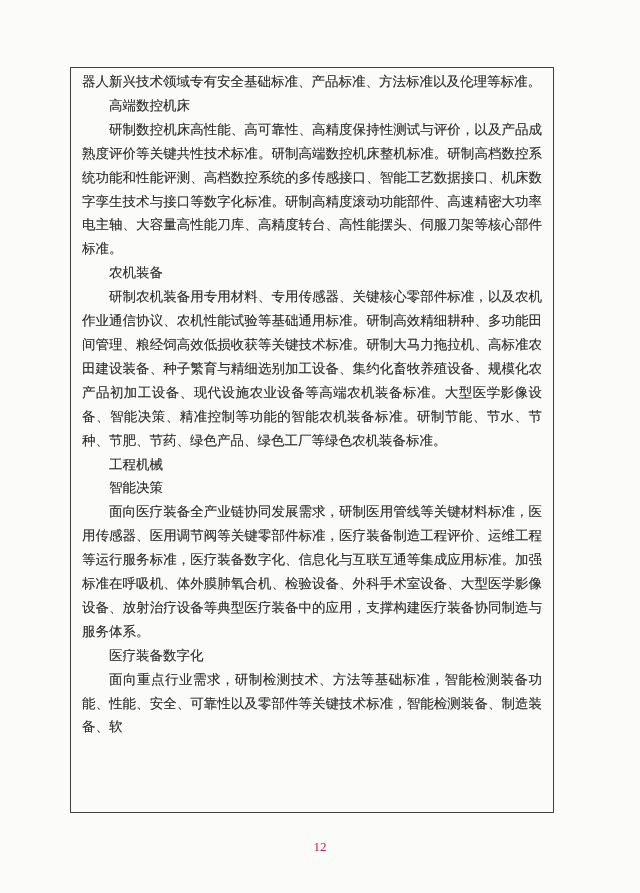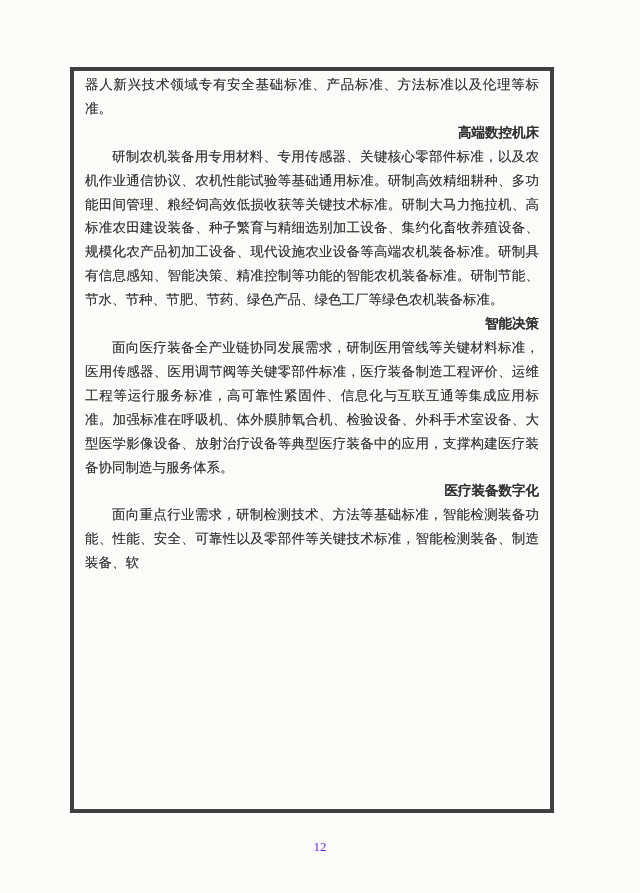--- a/index.html
+++ b/index.html
@@ -20,74 +20,77 @@
     width: 640px;
     height: 893px;
   }
   .content-box {
     position: absolute;
     left: 70px;
     top: 67px;
     width: 484px;
     height: 746px;
     box-sizing: border-box;
-    border: 4px solid #404040;
+    border: 1px solid #404040;
     padding: 2px 11px 0 11px;
     overflow: hidden;
     background: transparent;
   }
   .para, .heading {
     margin: 0;
     font-size: 13.5px;
     line-height: 23.9px;
     color: #333231;
     text-align: justify;
     text-justify: inter-character;
     letter-spacing: 0;
     text-shadow: 0 0 0.6px rgba(60,60,60,0.55);
     font-weight: normal;
   }
   .para.indent, .heading {
     text-indent: 2em;
   }
   .heading {
-    font-weight: bold;
-    text-align: right;
+    font-weight: normal;
+    text-align: left;
   }
   .page-number {
     position: absolute;
     left: 0;
     top: 839px;
     width: 640px;
     text-align: center;
     font-size: 13px;
-    color: #6d28d9;
+    color: #be185d;
     font-family: "Liberation Serif", "DejaVu Serif", serif;
   }
 </style>
 </head>
 <body>
 
 <div class="page">
 
   <div class="content-box">
 
     <p class="para">器人新兴技术领域专有安全基础标准、产品标准、方法标准以及伦理等标准。</p>
 
     <h3 class="heading">高端数控机床</h3>
 
+    <p class="para indent">研制数控机床高性能、高可靠性、高精度保持性测试与评价，以及产品成熟度评价等关键共性技术标准。研制高端数控机床整机标准。研制高档数控系统功能和性能评测、高档数控系统的多传感接口、智能工艺数据接口、机床数字孪生技术与接口等数字化标准。研制高精度滚动功能部件、高速精密大功率电主轴、大容量高性能刀库、高精度转台、高性能摆头、伺服刀架等核心部件标准。</p>
 
+    <h3 class="heading">农机装备</h3>
 
-    <p class="para indent">研制农机装备用专用材料、专用传感器、关键核心零部件标准，以及农机作业通信协议、农机性能试验等基础通用标准。研制高效精细耕种、多功能田间管理、粮经饲高效低损收获等关键技术标准。研制大马力拖拉机、高标准农田建设装备、种子繁育与精细选别加工设备、集约化畜牧养殖设备、规模化农产品初加工设备、现代设施农业设备等高端农机装备标准。研制具有信息感知、智能决策、精准控制等功能的智能农机装备标准。研制节能、节水、节种、节肥、节药、绿色产品、绿色工厂等绿色农机装备标准。</p>
+    <p class="para indent">研制农机装备用专用材料、专用传感器、关键核心零部件标准，以及农机作业通信协议、农机性能试验等基础通用标准。研制高效精细耕种、多功能田间管理、粮经饲高效低损收获等关键技术标准。研制大马力拖拉机、高标准农田建设装备、种子繁育与精细选别加工设备、集约化畜牧养殖设备、规模化农产品初加工设备、现代设施农业设备等高端农机装备标准。大型医学影像设备、智能决策、精准控制等功能的智能农机装备标准。研制节能、节水、节种、节肥、节药、绿色产品、绿色工厂等绿色农机装备标准。</p>
 
+    <h3 class="heading">工程机械</h3>
 
 
     <h3 class="heading">智能决策</h3>
 
-    <p class="para indent">面向医疗装备全产业链协同发展需求，研制医用管线等关键材料标准，医用传感器、医用调节阀等关键零部件标准，医疗装备制造工程评价、运维工程等运行服务标准，高可靠性紧固件、信息化与互联互通等集成应用标准。加强标准在呼吸机、体外膜肺氧合机、检验设备、外科手术室设备、大型医学影像设备、放射治疗设备等典型医疗装备中的应用，支撑构建医疗装备协同制造与服务体系。</p>
+    <p class="para indent">面向医疗装备全产业链协同发展需求，研制医用管线等关键材料标准，医用传感器、医用调节阀等关键零部件标准，医疗装备制造工程评价、运维工程等运行服务标准，医疗装备数字化、信息化与互联互通等集成应用标准。加强标准在呼吸机、体外膜肺氧合机、检验设备、外科手术室设备、大型医学影像设备、放射治疗设备等典型医疗装备中的应用，支撑构建医疗装备协同制造与服务体系。</p>
 
     <h3 class="heading">医疗装备数字化</h3>
 
     <p class="para indent">面向重点行业需求，研制检测技术、方法等基础标准，智能检测装备功能、性能、安全、可靠性以及零部件等关键技术标准，智能检测装备、制造装备、软</p>
 
   </div>
 
   <div class="page-number">12</div>
 
 </div>

